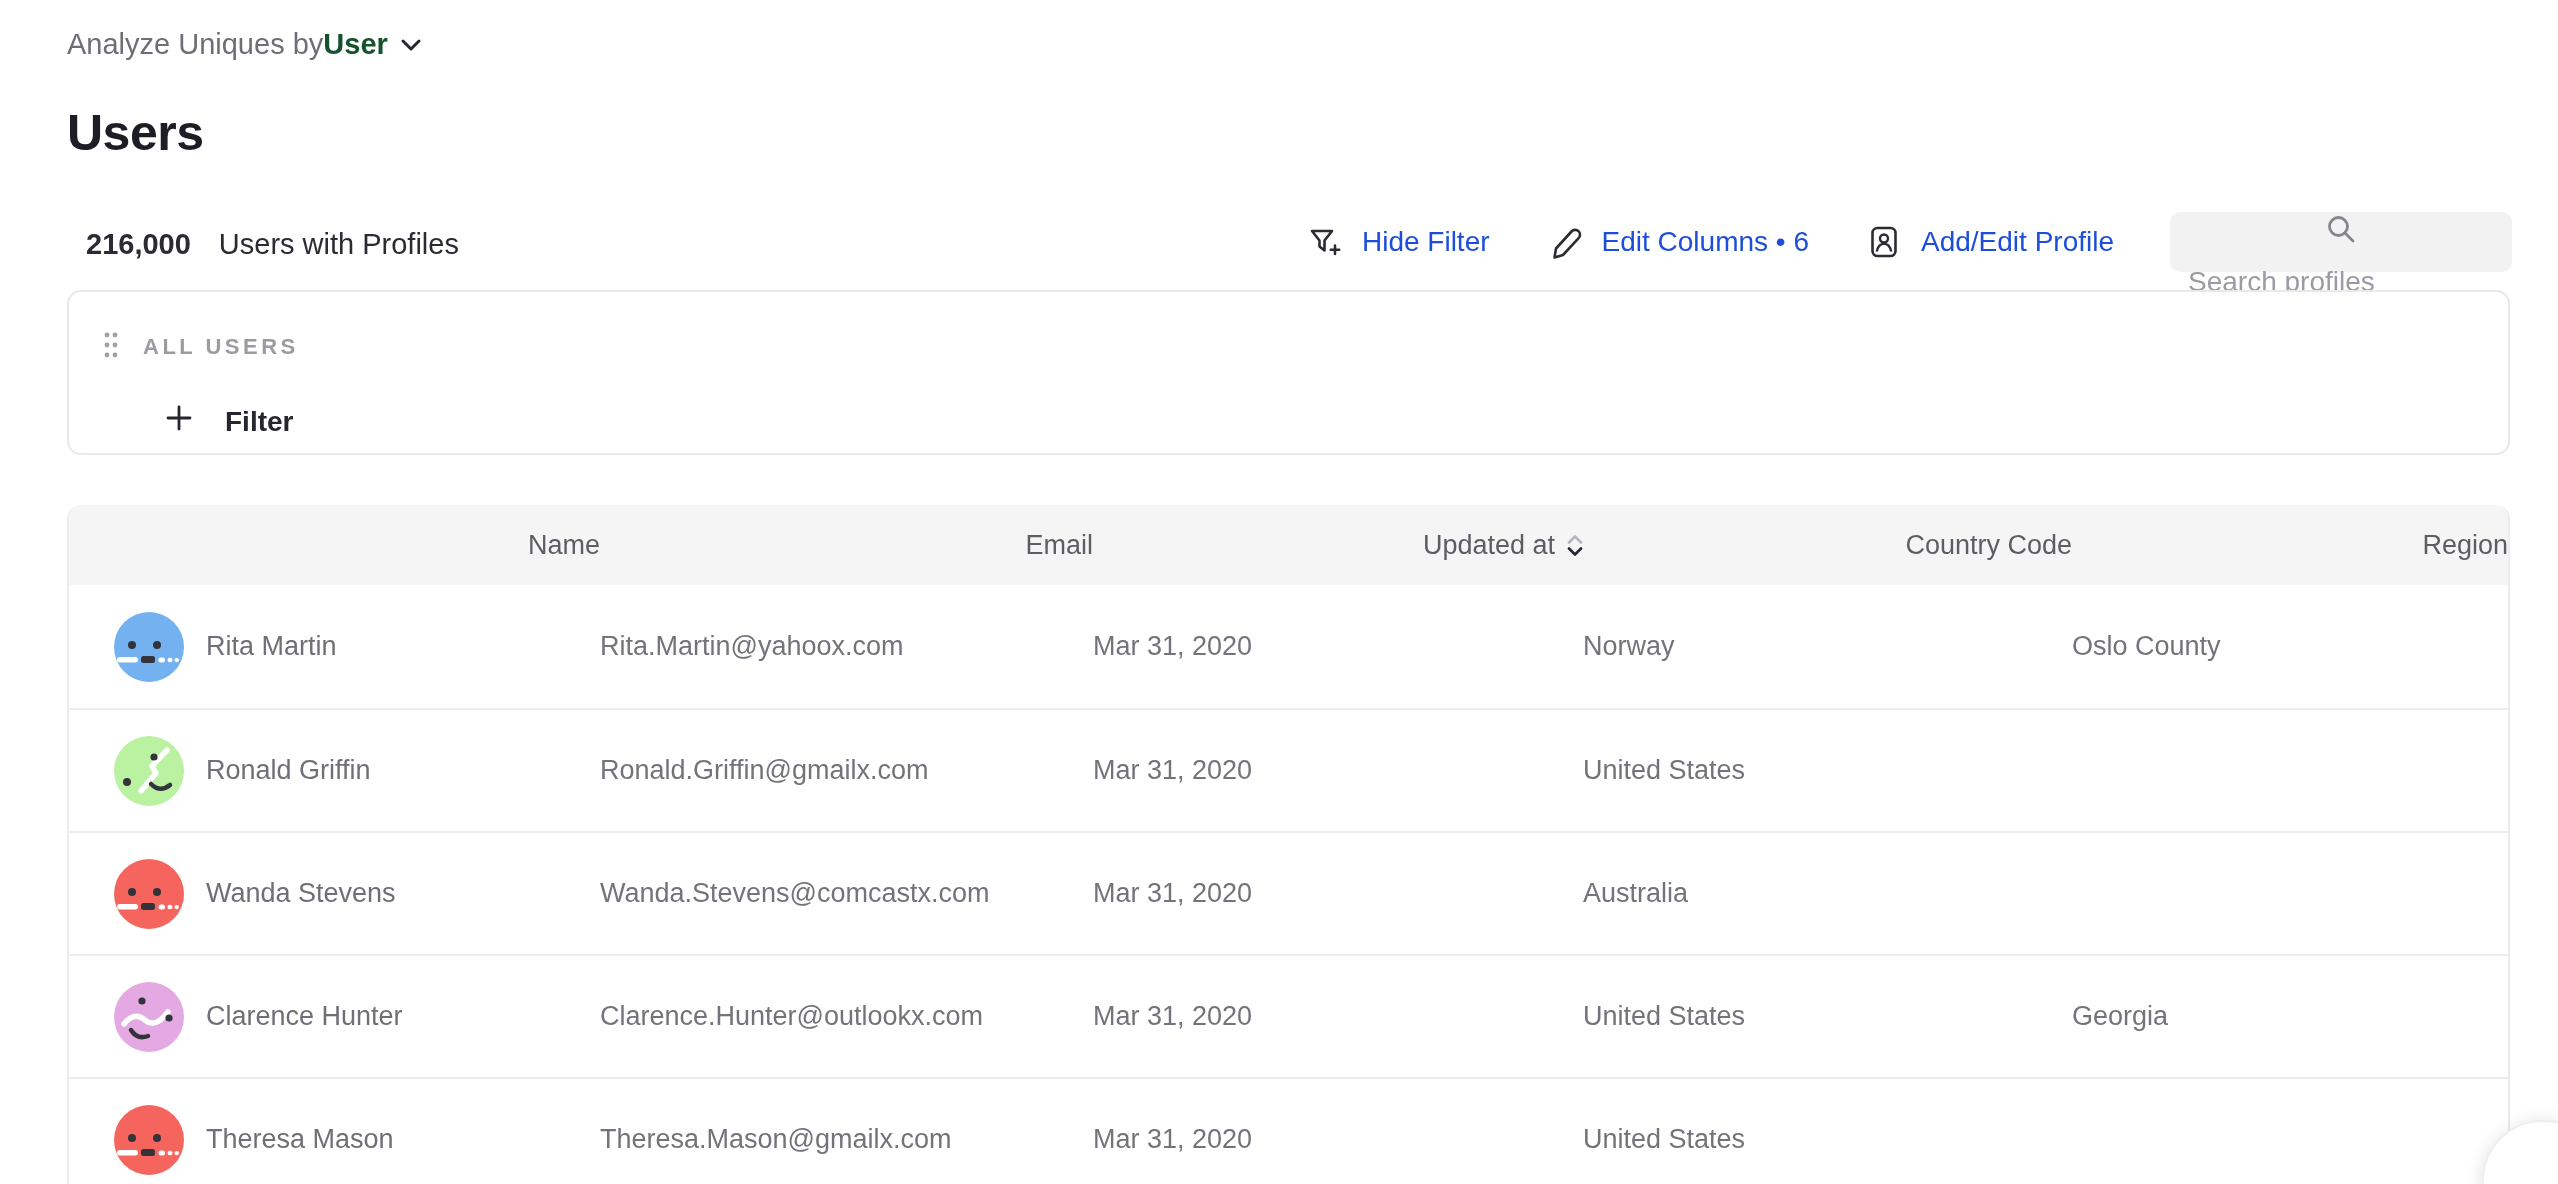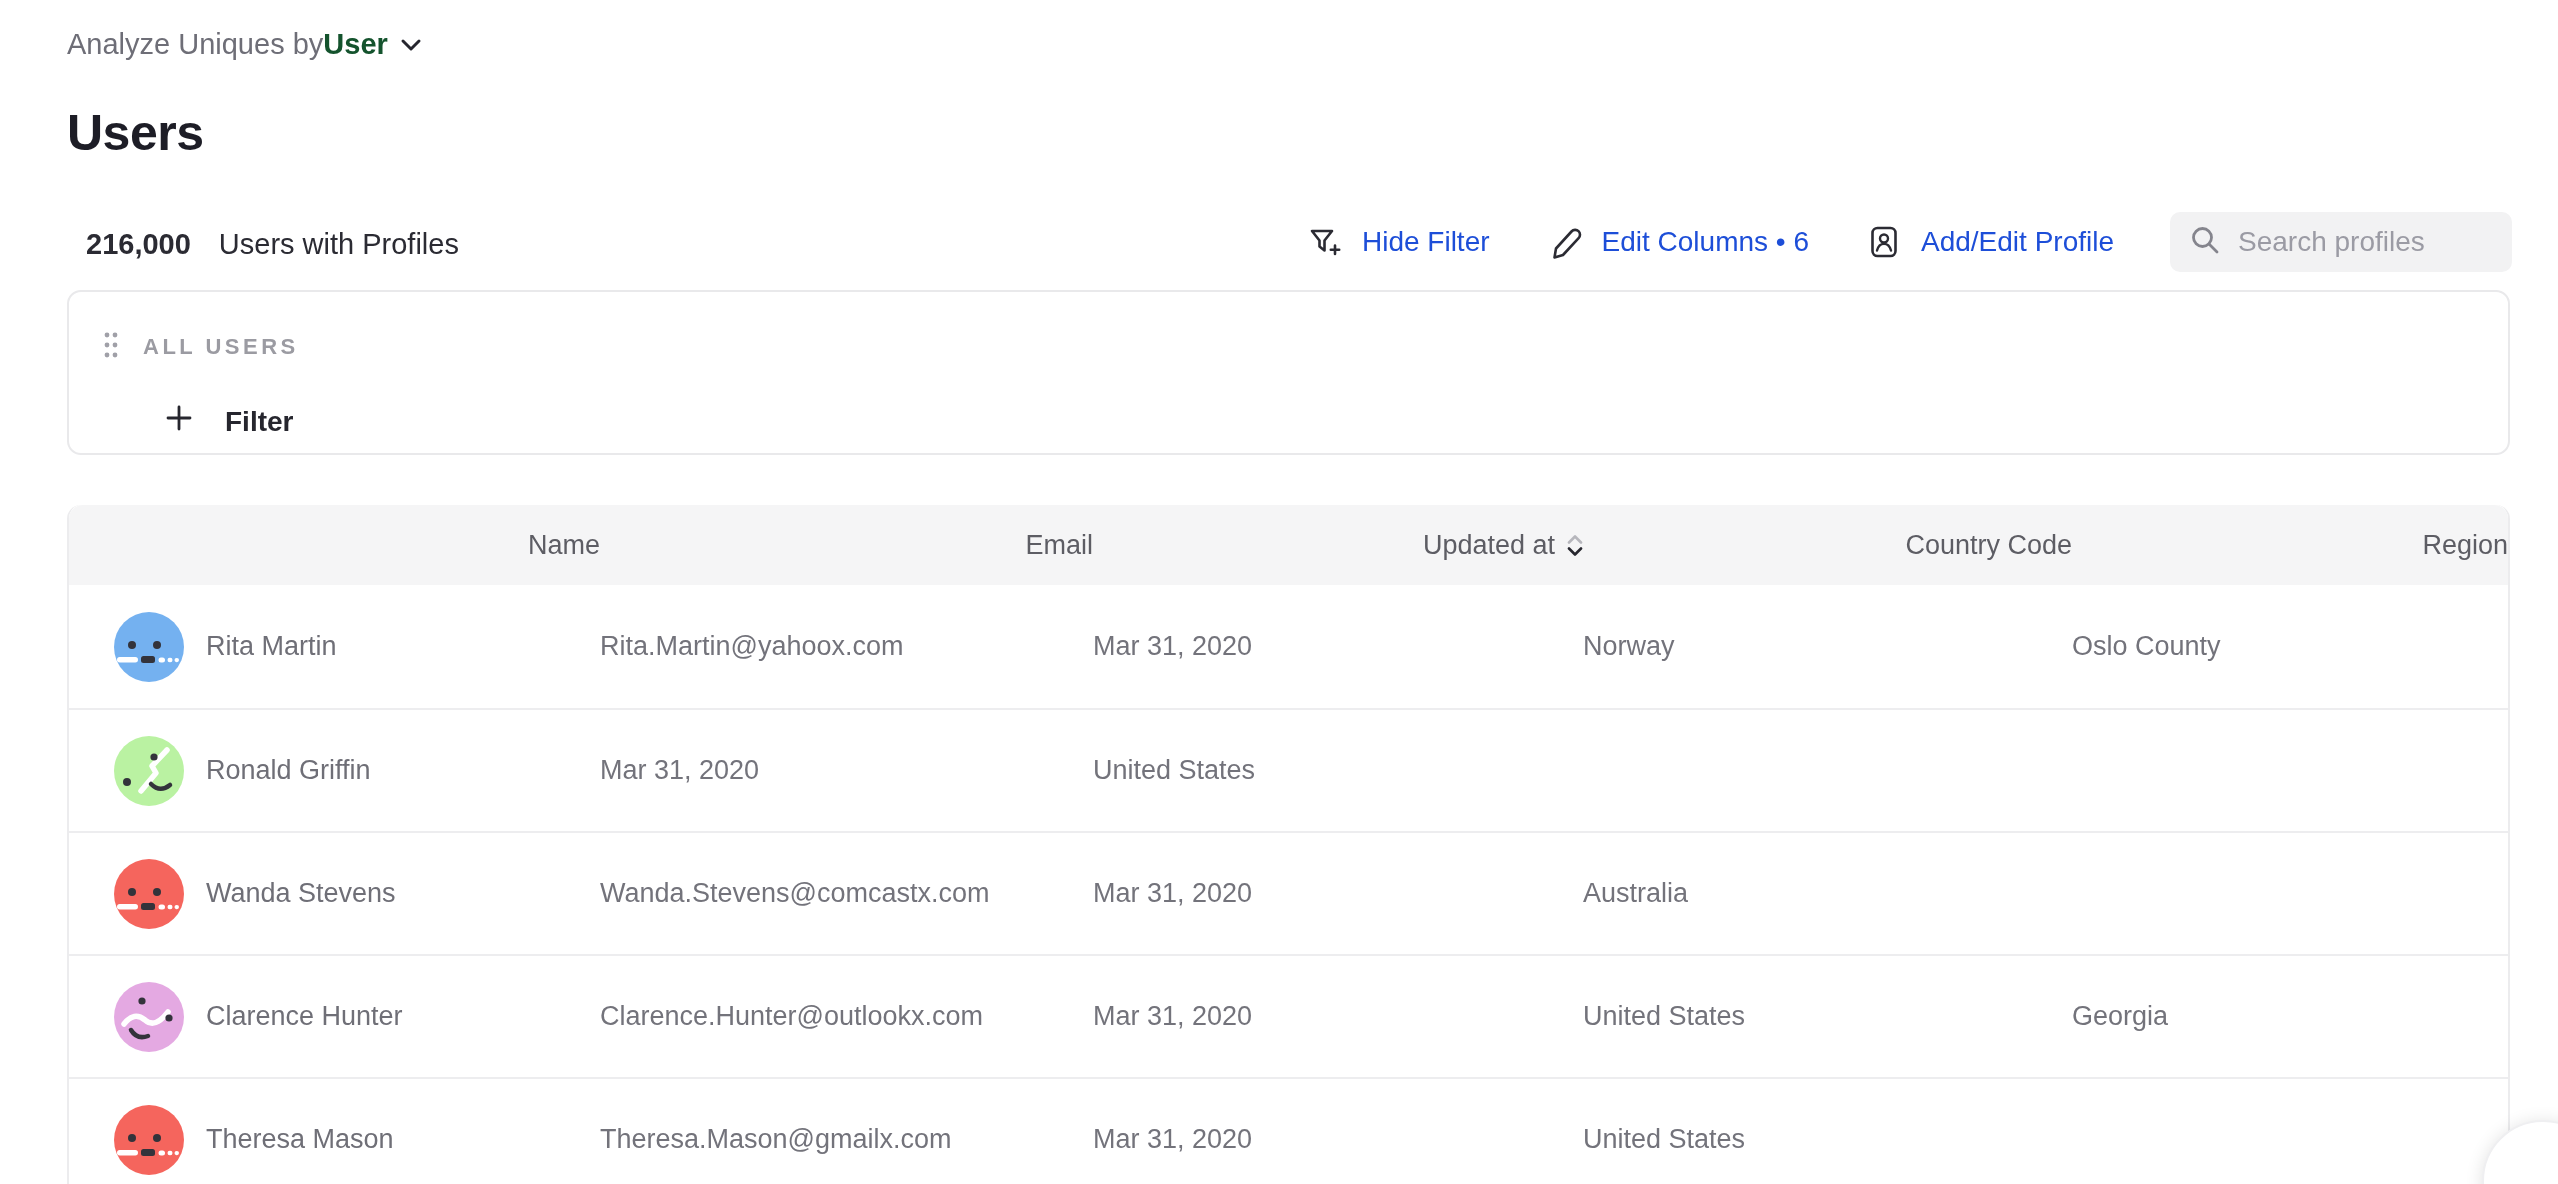--- a/index.html
+++ b/index.html
@@ -23,21 +23,21 @@
 
   
   .stats { position:absolute; left:67px; top:228px; font-size:29px; display:flex; align-items:center; }
   .stats .count { font-weight:700; color:#2b2b33;margin-left:19px; }
   .stats .count-label { margin-left:28px; font-weight:500; color:#2b2b33; }
 
   .toolbar { position:absolute; top:212px; right:46px; display:flex; align-items:center; gap:56px; }
   .tb-btn { display:flex; align-items:center; gap:18px; font-size:28px; font-weight:500; color:#1d4ed8; cursor:pointer; background:none; border:none; font-family:inherit; }
   .tb-btn svg { display:block; }
 
-  .search-box { width:342px; height:60px; background:#f2f2f3; border-radius:10px; display:flex; align-items:center; padding:0 18px; gap:16px; }
+  .search-box { width:342px; height:60px; background:#f2f2f3; border-radius:10px; display:flex; align-items:center; padding:0 18px; gap:16px;flex-direction:column; }
   .search-box input { border:none; outline:none; background:transparent; font-size:28px; font-family:inherit; color:#4a4a52; width:100%; }
   .search-box input::placeholder { color:#9b9ba4; }
 
   
   .filter-card { position:absolute; left:67px; top:290px; width:2443px; height:165px; border:2px solid #e9e9eb; border-radius:14px; background:#fff; }
   .filter-head { position:absolute; left:34px; top:38px; display:flex; align-items:center; gap:24px; }
   .all-users { font-size:22px; font-weight:700; letter-spacing:3.5px; color:#9b9ba2; }
   .add-filter { position:absolute; left:96px; top:112px; display:flex; align-items:center; gap:32px; font-size:28px; font-weight:700; color:#26262e; cursor:pointer; background:none; border:none; font-family:inherit; }
 
   
@@ -219,20 +219,21 @@
     </div>
 
     <div class="trow">
       <div class="name-cell">
         <svg class="avatar" viewBox="0 0 70 70">
           <circle cx="35" cy="35" r="35" fill="#baf2a2"></circle>
           <use href="#face-zigzag"></use>
         </svg>
         <span>Ronald Griffin</span>
       </div>
+      <div>Ronald.Griffin@gmailx.com</div>
       <div>Mar 31, 2020</div>
       <div>United States</div>
       <div></div>
     </div>
 
     <div class="trow">
       <div class="name-cell">
         <svg class="avatar" viewBox="0 0 70 70">
           <circle cx="35" cy="35" r="35" fill="#f5655d"></circle>
           <use href="#face-dash"></use>

